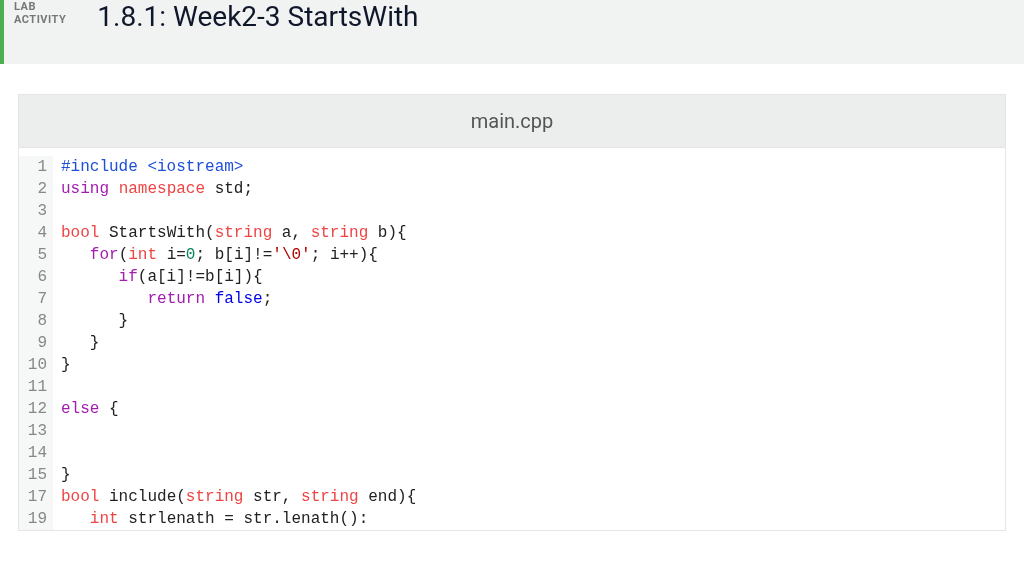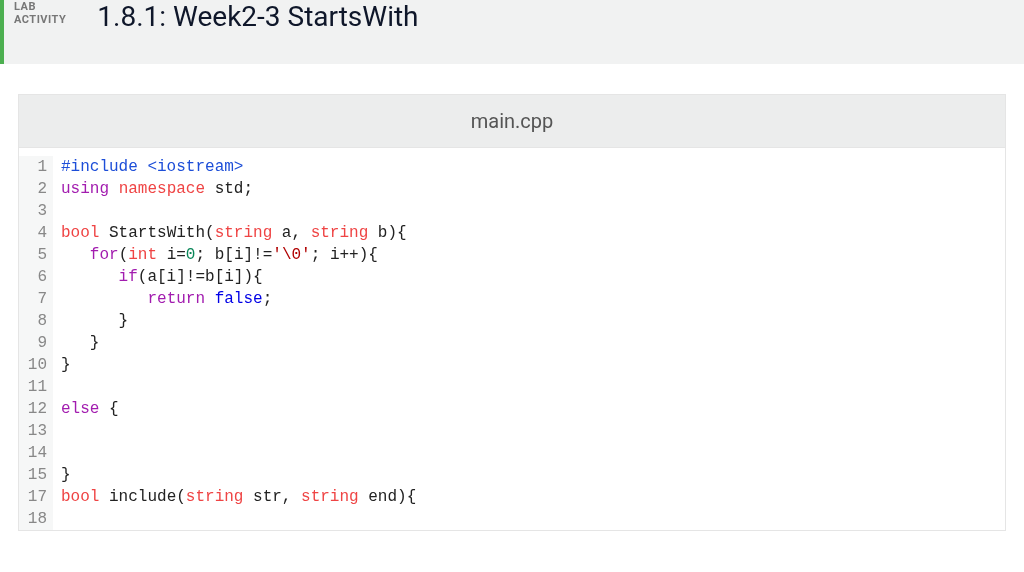--- a/index.html
+++ b/index.html
@@ -158,16 +158,17 @@
       </div>
       <div class="code-line">
         <div class="gutter">15</div>
         <div class="code-content"><span>}</span></div>
       </div>
       <div class="code-line">
         <div class="gutter">17</div>
         <div class="code-content"><span class="tok-type">bool</span><span> </span><span>include(</span><span class="tok-type">string</span><span> str, </span><span class="tok-type">string</span><span> end){</span></div>
       </div>
       <div class="code-line">
-        <div class="gutter">18</div>
+        <div class="gutter">19</div>
+        <div class="code-content"><span>   </span><span class="tok-type">int</span><span> strlenath = str.lenath():</span></div>
       </div>
     </div>
 </div>
 
 </body></html>

